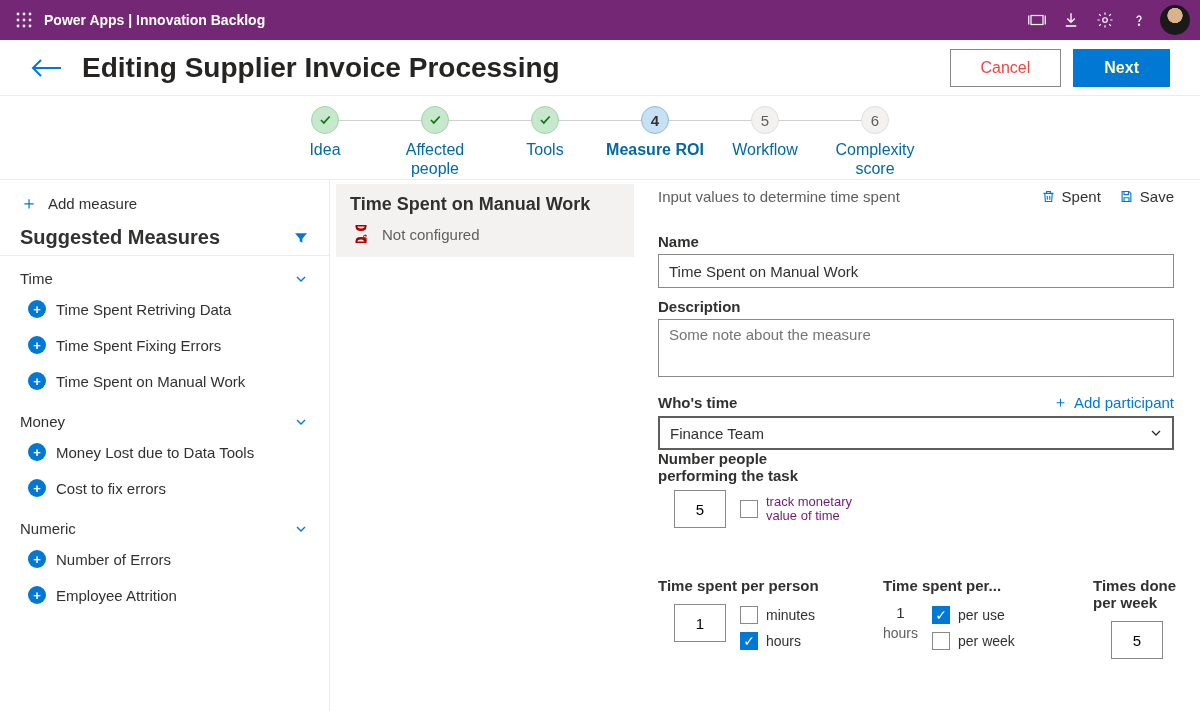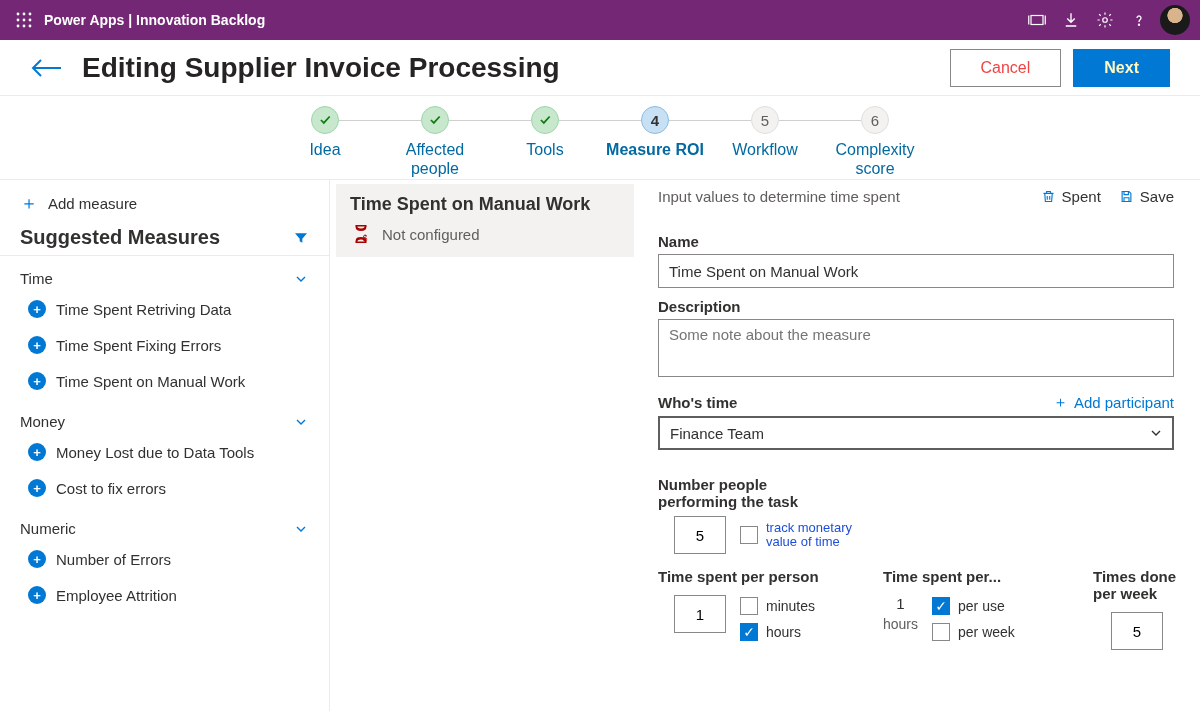--- a/index.html
+++ b/index.html
@@ -77,25 +77,25 @@
 .row-flex { display:flex; align-items:center; justify-content:space-between; }
 .add-part { color:#0078d4; font-size:15px; display:flex; align-items:center; gap:6px; cursor:pointer; }
 .select-wrap { position:relative; }
 .select-wrap .caret { position:absolute; right:10px; top:50%; transform:translateY(-50%); pointer-events:none; color:#323130; }
 .tinput.select { padding-right:30px; background:#fff; appearance:none; border:2px solid #605e5c; }
 
 .num-row { display:flex; align-items:center; gap:14px; margin-top:6px; }
 .smallnum { width:52px; height:38px; border:1px solid #8a8886; text-align:center; font-size:15px; }
 .cbox { width:18px; height:18px; border:1px solid #8a8886; display:inline-flex; align-items:center; justify-content:center; background:#fff; vertical-align:middle; }
 .cbox.checked { background:#0078d4; border-color:#0078d4; color:#fff; }
-.cblabel { font-size:13px; color:#1d4ed8; line-height:1.1; max-width:100px; }
+.cblabel { font-size:13px; color:#701a75; line-height:1.1; max-width:100px; }
 
 .grid3 { display:flex; gap:30px; margin-top:14px; }
 .grid3 .colm { flex:none; }
-.grid3 .sub { font-size:15px; font-weight:600; color:#323130; margin-bottom:10px; white-space:nowrap; }
+.grid3 .sub { font-size:15px; font-weight:600; color:#323130; margin-bottom:10px; white-space:nowrap;margin-top:35px; }
 .stack-checks { display:flex; flex-direction:column; gap:8px; margin-top:2px; }
 .ck-line { display:flex; align-items:center; gap:8px; font-size:14px; color:#323130; cursor:pointer; }
 .unitnote { font-size:14px; color:#605e5c; text-align:center; line-height:1.2; margin-top:4px; }
 
 svg { display:block; }
 </style>
 </head>
 <body>
 
 <div class="topbar">
@@ -317,21 +317,21 @@
     </div>
     <div class="select-wrap" style="margin-top:4px;">
       <input class="tinput select" readonly="" value="Finance Team" style="">
       <span class="caret">
           <svg width="16" height="16" viewBox="0 0 24 24" fill="none" stroke="#323130" stroke-width="2">
             <path d="M6 9l6 6 6-6"></path>
           </svg>
         </span>
     </div>
 
-    <label class="flabel" style="max-width:180px; margin-top:26px;">Number people performing the task</label>
+    <label class="flabel" style="max-width:180px; margin-top:0;">Number people performing the task</label>
     <div class="num-row" style="margin-left:16px;">
       <input class="smallnum" value="5" style="">
       <label class="ck-line">
         <span class="cbox"></span>
         <span class="cblabel">track monetary value of time</span>
       </label>
     </div>
 
     <div class="grid3">
       <div class="colm" style="width:195px;">

